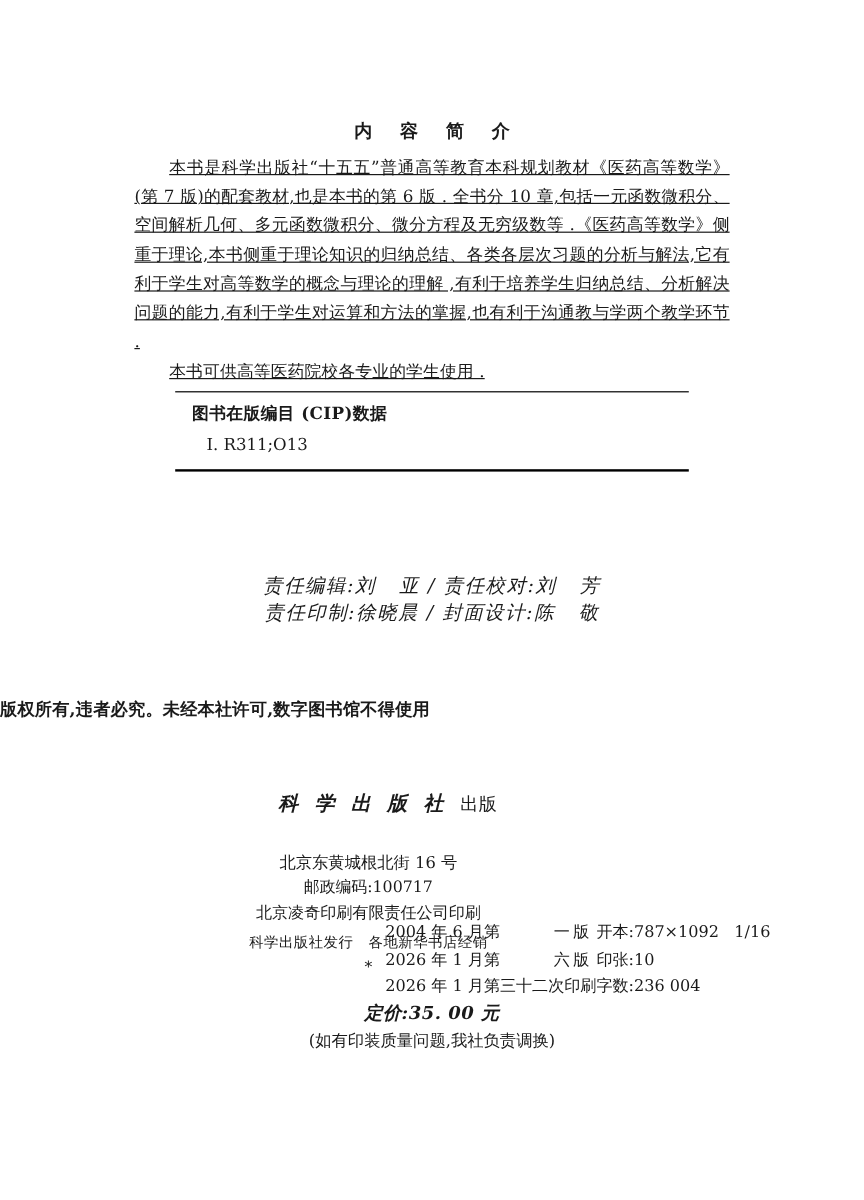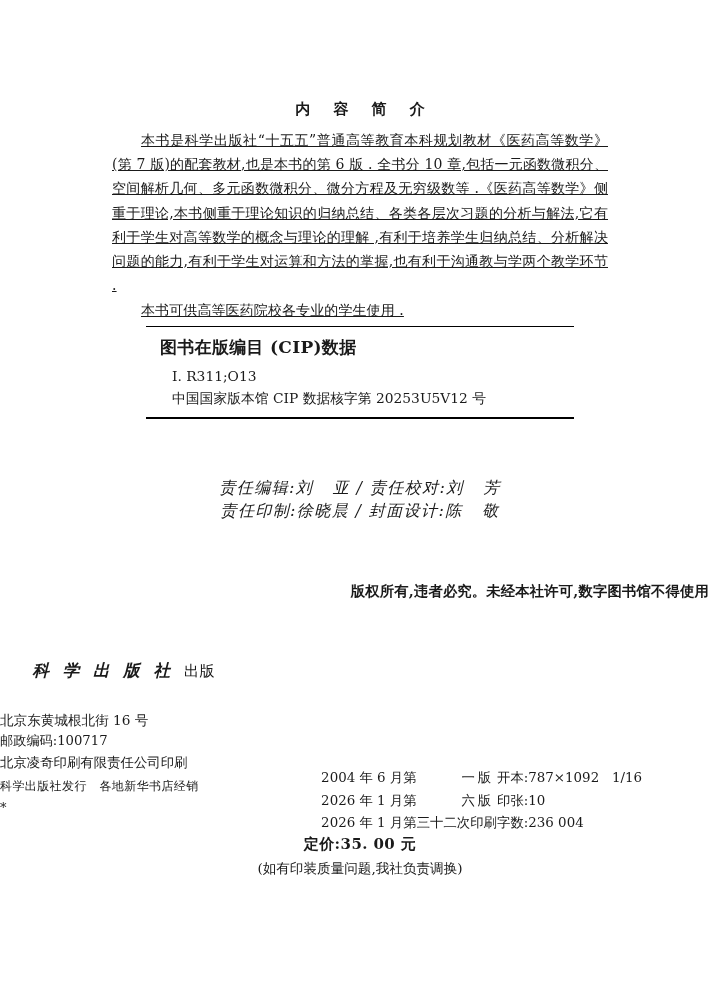--- a/index.html
+++ b/index.html
@@ -69,21 +69,21 @@
   .rule-bottom {
     height: 0;
     border-top: 2.6px solid #000;
     margin: 0;
   }
   .cip-inner {
     padding: 9px 0 8px 0;
   }
   .cip-heading {
     font-weight: bold;
-    font-size: 17px;
+    font-size: 14px;
     margin: 0 0 7px 14px;
     letter-spacing: 0.3px;
   }
   .cip-body {
     font-size: 13.8px;
     line-height: 21.5px;
     text-indent: 26px;
     text-align: justify;
     text-justify: inter-ideograph;
     margin: 0;
@@ -113,33 +113,33 @@
   .credits .row {
     white-space: pre;
   }
 
   
   .copyright-warning {
     position: absolute;
     left: 0;
     top: 582px;
     width: 709px;
-    text-align: right;
+    text-align: left;
     font-weight: bold;
     font-size: 14.3px;
     letter-spacing: 0.2px;
   }
 
   
   .publisher-block {
     position: absolute;
     left: 0;
     top: 634px;
     width: 614px;
-    text-align: left;
+    text-align: center;
   }
   .pub-logo-row {
     font-size: 17px;
     line-height: 24px;
     white-space: pre;
   }
   .pub-logo-name {
     font-family: "DejaVu Serif", "Liberation Serif", serif;
     font-weight: bold;
     font-style: italic;
@@ -215,20 +215,21 @@
     left: 0;
     top: 833px;
     width: 720px;
     text-align: center;
   }
   .price {
     font-weight: bold;
     font-size: 15px;
     line-height: 22px;
     letter-spacing: 0.4px;
+    font-style: italic;
   }
   .exchange-note {
     font-size: 13.6px;
     line-height: 22px;
     margin-top: 2px;
   }
 </style>
 </head>
 <body>
 
@@ -238,21 +239,20 @@
     <div class="summary-title">内 容 简 介</div>
     <p class="summary-para">本书是科学出版社“十五五”普通高等教育本科规划教材《医药高等数学》(第 7 版)的配套教材,也是本书的第 6 版 . 全书分 10 章,包括一元函数微积分、空间解析几何、多元函数微积分、微分方程及无穷级数等 .《医药高等数学》侧重于理论,本书侧重于理论知识的归纳总结、各类各层次习题的分析与解法,它有利于学生对高等数学的概念与理论的理解 ,有利于培养学生归纳总结、分析解决问题的能力,有利于学生对运算和方法的掌握,也有利于沟通教与学两个教学环节 .</p>
     <p class="summary-para">本书可供高等医药院校各专业的学生使用 .</p>
   </div>
 
   <div class="cip-block">
     <div class="rule-top"></div>
     <div class="cip-inner">
       <div class="cip-heading">图书在版编目 (CIP)数据</div>
       <div class="cip-line first-extra">Ⅰ. R311;O13</div>
-      <div class="cip-line">中国国家版本馆 CIP 数据核字第 20253U5V12 号</div>
     </div>
     <div class="rule-bottom"></div>
   </div>
 
   <div class="credits">
     <div class="row">责任编辑:刘   亚 / 责任校对:刘   芳</div>
     <div class="row">责任印制:徐晓晨 / 封面设计:陈   敬</div>
   </div>
 
   <div class="copyright-warning">版权所有,违者必究。未经本社许可,数字图书馆不得使用</div>

